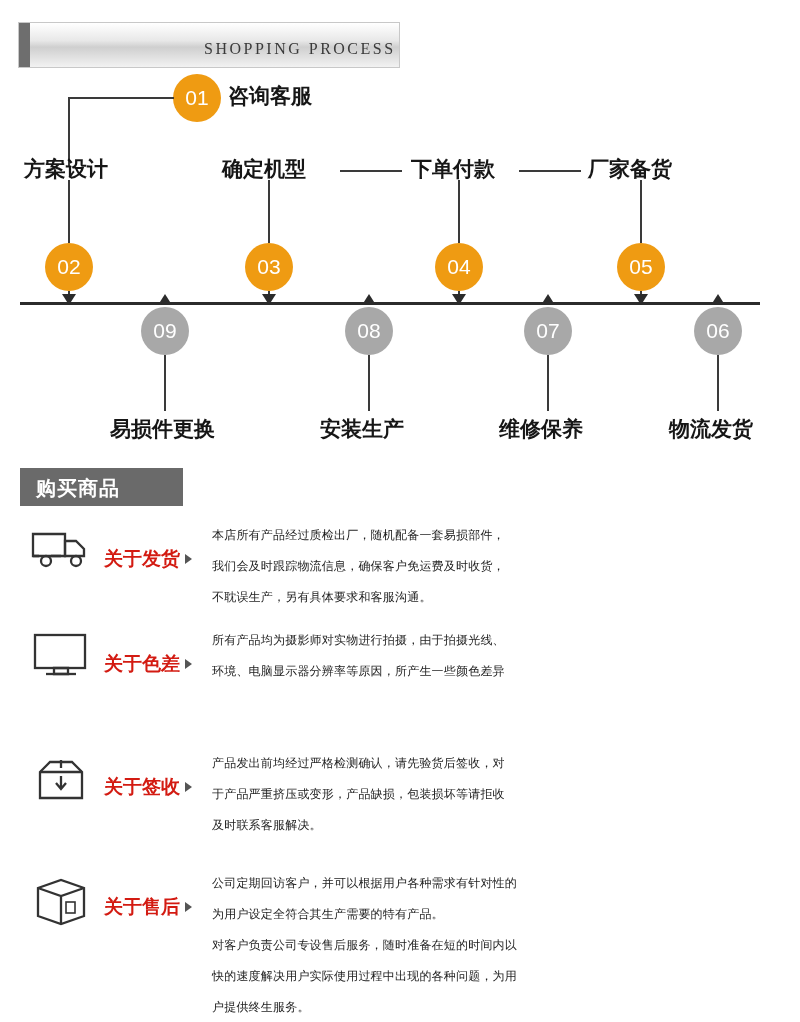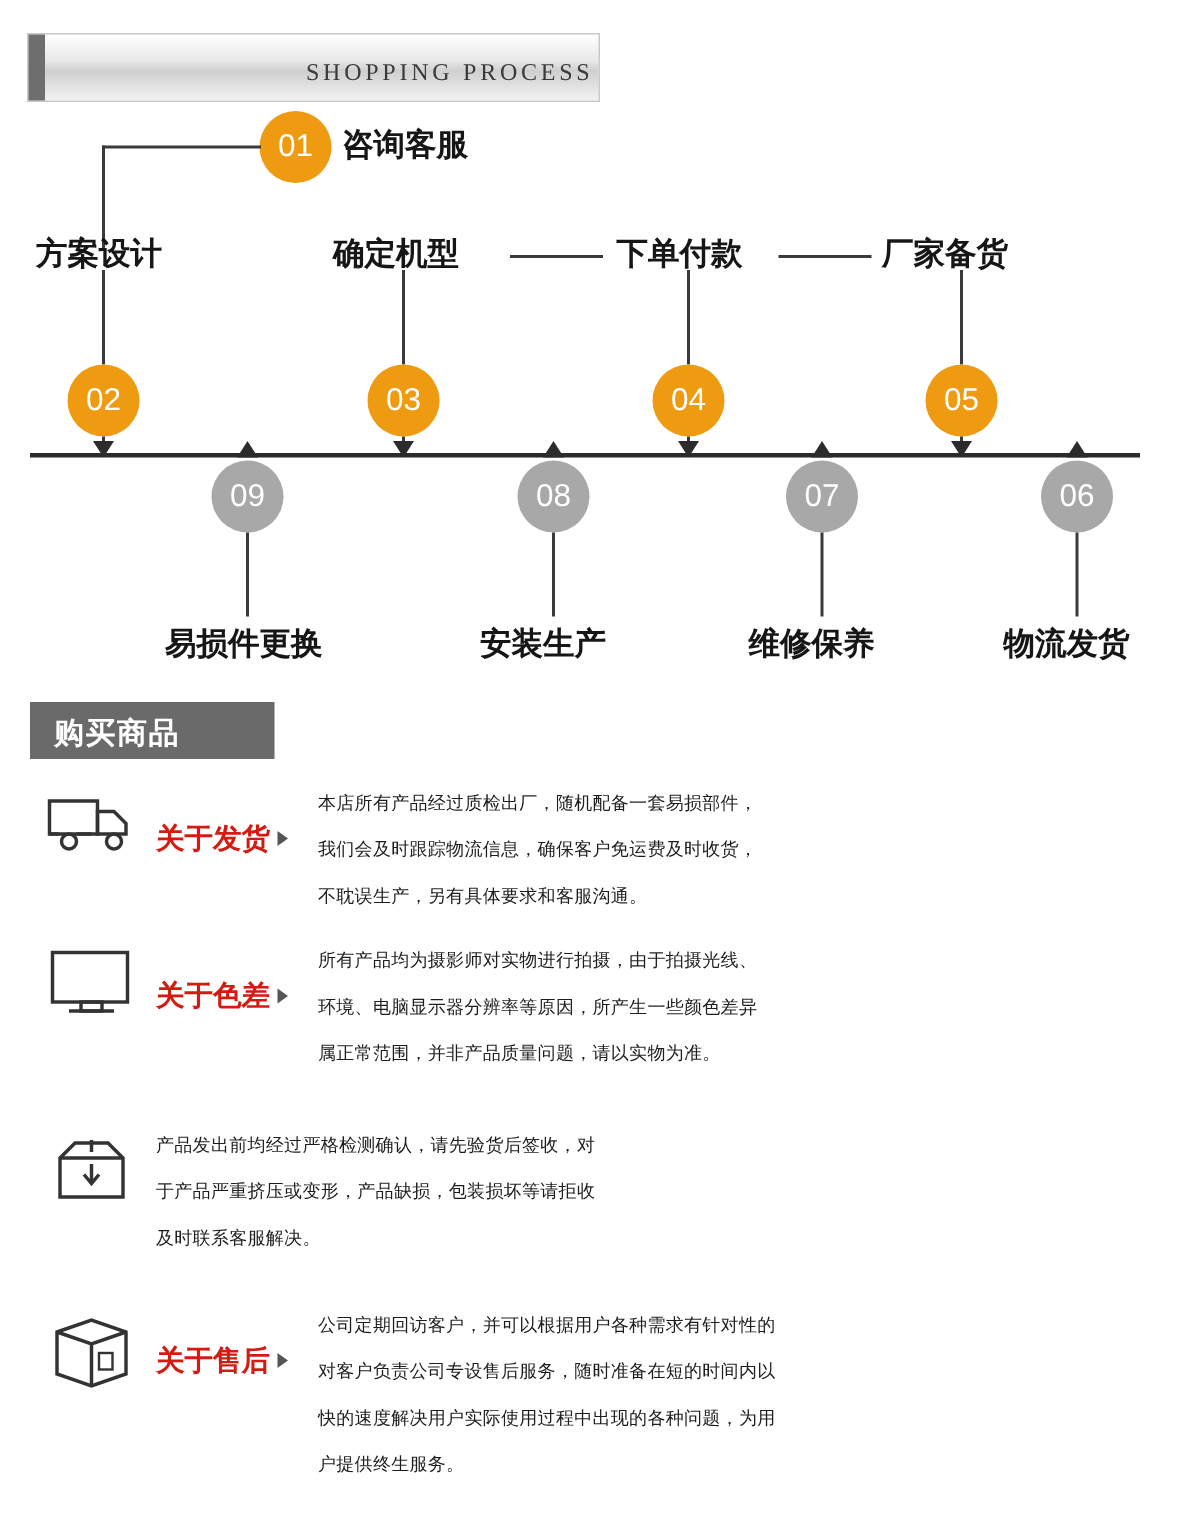--- a/index.html
+++ b/index.html
@@ -280,33 +280,36 @@
       <path d="M16 43 h30"></path>
     </svg>
   </div>
   <div class="info-tag">
     <span>关于色差</span>
     <span class="tag-tri"></span>
   </div>
   <div class="info-text">
     <p>所有产品均为摄影师对实物进行拍摄，由于拍摄光线、</p>
     <p>环境、电脑显示器分辨率等原因，所产生一些颜色差异</p>
-    <p>属正常范围，并非产品质量问题，请以实物为准。</p>
   </div>
 </div>
 
 <div class="info-row" style="top:748px;">
   <div class="info-icon">
     <svg width="62" height="52" viewBox="0 0 62 52" fill="none" stroke="#333" stroke-width="2.3">
       <path d="M10 18 l10 -10 h22 l10 10 v26 h-42 z"></path>
       <path d="M10 18 h42"></path>
       <path d="M31 6 v8"></path>
       <path d="M31 22 v12 M26 29 l5 6 l5 -6"></path>
     </svg>
   </div>
+  <div class="info-tag">
+    <span>关于签收</span>
+    <span class="tag-tri"></span>
+  </div>
   <div class="info-text">
     <p>产品发出前均经过严格检测确认，请先验货后签收，对</p>
     <p>于产品严重挤压或变形，产品缺损，包装损坏等请拒收</p>
     <p>及时联系客服解决。</p>
   </div>
 </div>
 
 <div class="info-row" style="top:868px;">
   <div class="info-icon">
     <svg width="62" height="52" viewBox="0 0 62 52" fill="none" stroke="#333" stroke-width="2.3">
@@ -314,17 +317,18 @@
       <path d="M8 14 l23 8 l23 -8 M31 22 v28"></path>
       <rect x="36" y="28" width="9" height="11" stroke-width="1.6"></rect>
     </svg>
   </div>
   <div class="info-tag">
     <span>关于售后</span>
     <span class="tag-tri"></span>
   </div>
   <div class="info-text">
     <p>公司定期回访客户，并可以根据用户各种需求有针对性的</p>
+    <p>为用户设定全符合其生产需要的特有产品。</p>
     <p>对客户负责公司专设售后服务，随时准备在短的时间内以</p>
     <p>快的速度解决用户实际使用过程中出现的各种问题，为用</p>
     <p>户提供终生服务。</p>
   </div>
 </div>
 
 </body></html>

